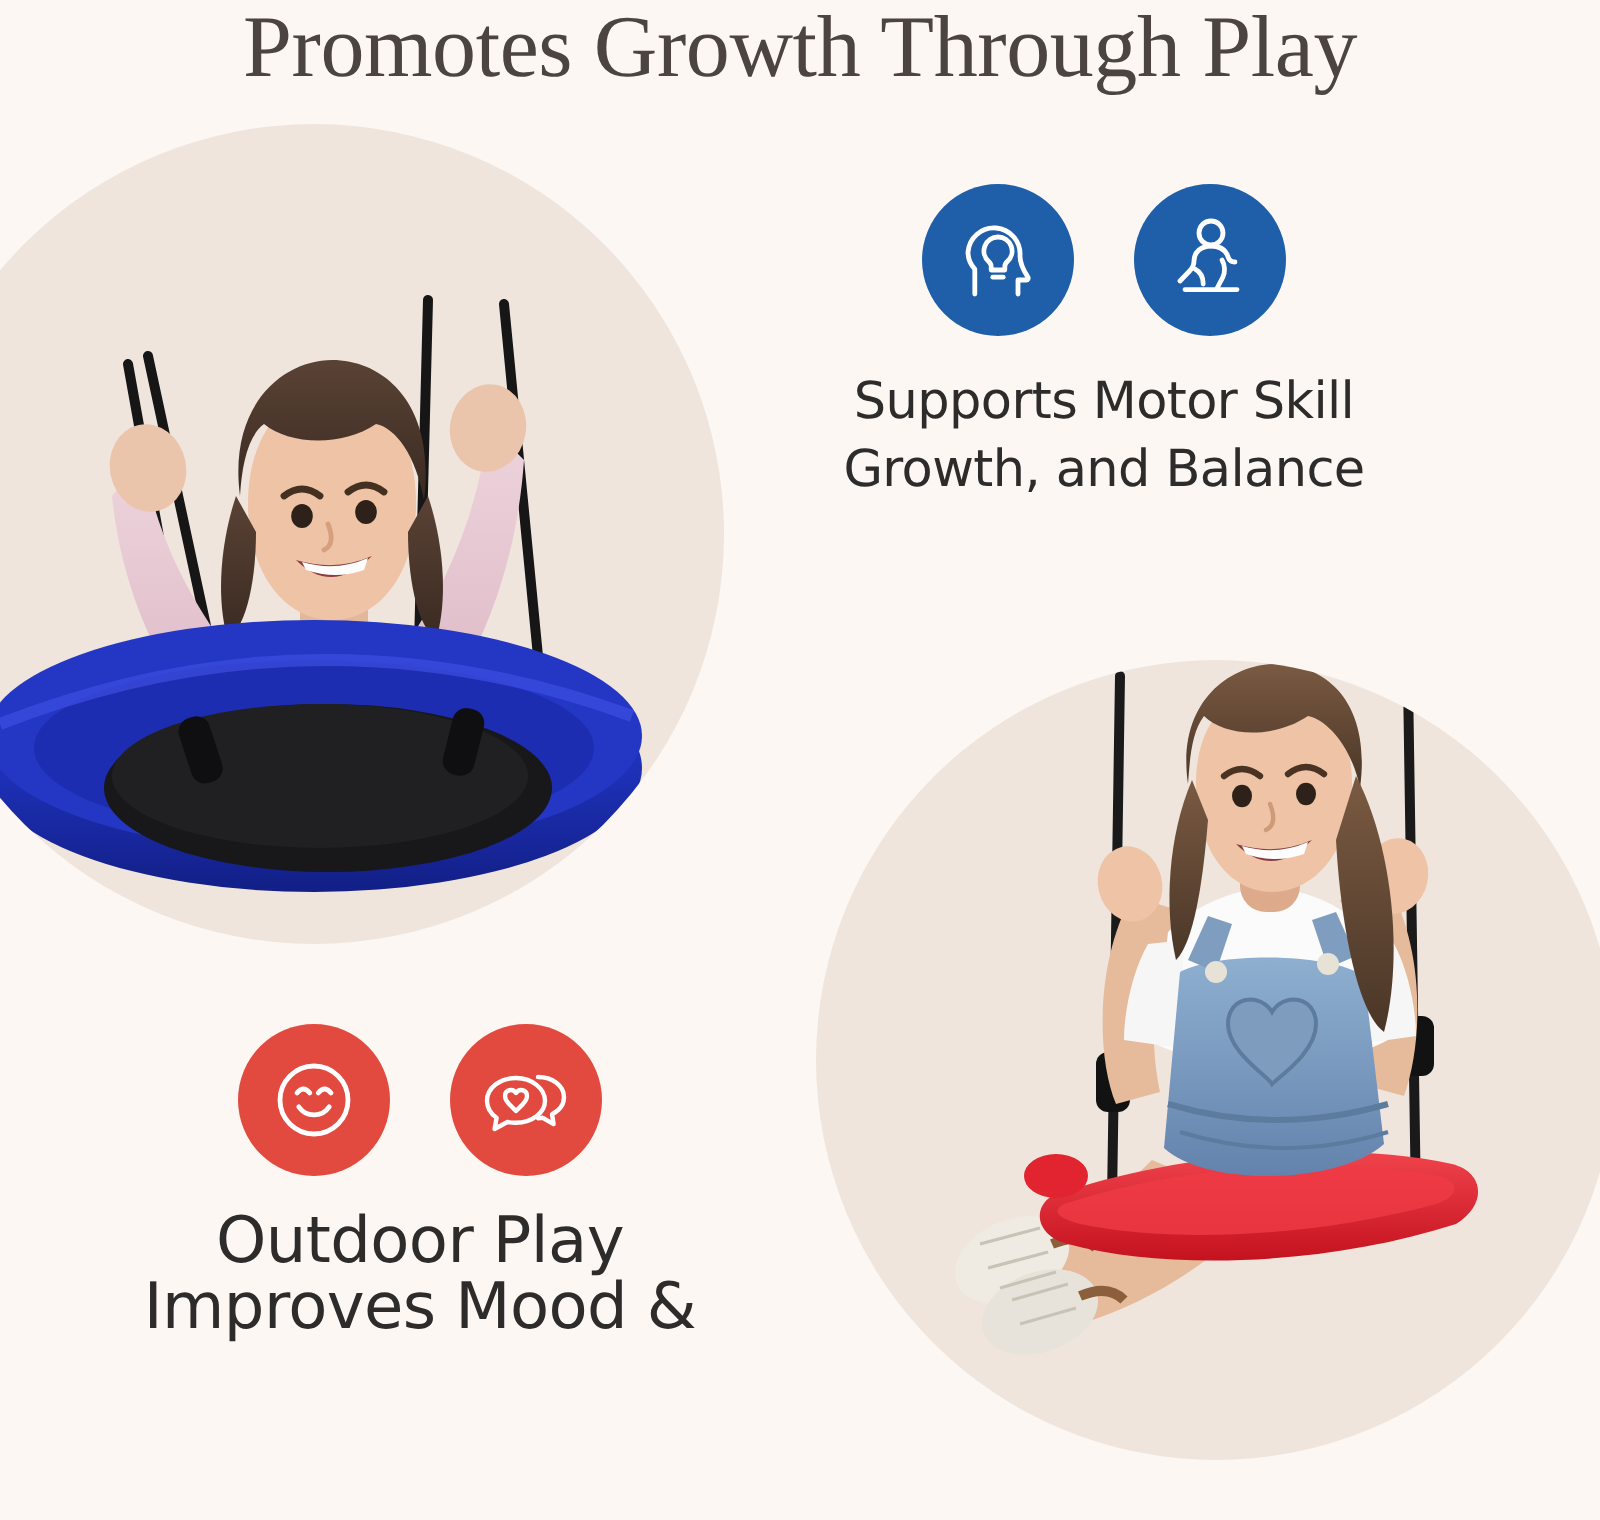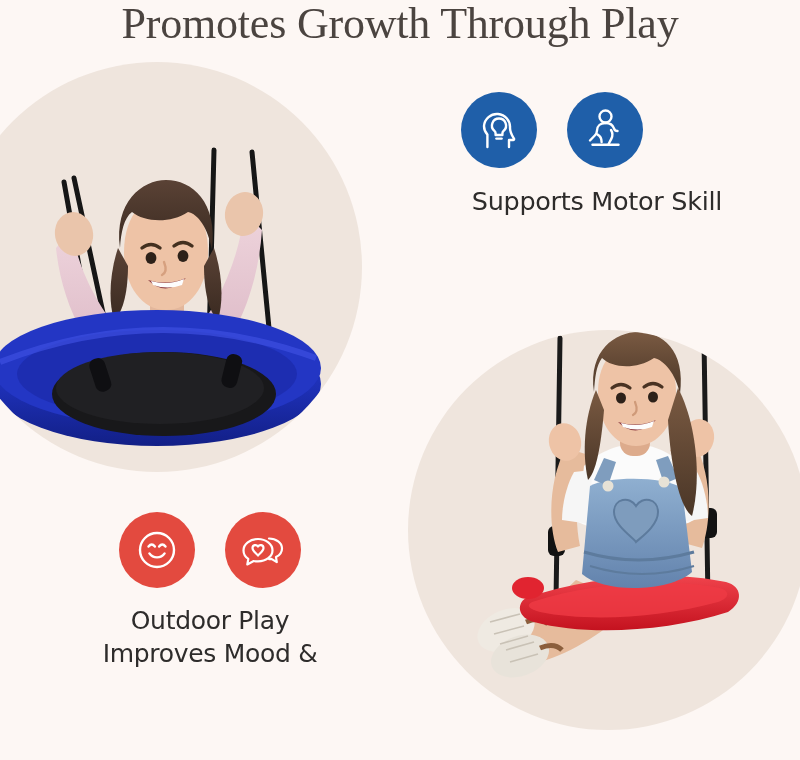--- a/index.html
+++ b/index.html
@@ -64,21 +64,20 @@
 
   
   .icon-group {
     position: absolute;
     text-align: center;
   }
   #group-motor {
     left: 382px;
     top: 92px;
     width: 340px;
-    text-align: right;
   }
   #group-mood {
     left: 50px;
     top: 512px;
     width: 320px;
   }
   .icon-row {
     display: flex;
     justify-content: center;
     gap: 30px;
@@ -96,21 +95,21 @@
   .icon-badge.red  { background: #e34a3f; }
   .icon-badge svg { display: block; }
 
   .caption {
     font-family: "DejaVu Sans", "Liberation Sans", sans-serif;
     font-size: 25.5px;
     line-height: 34px;
     color: #2e2c2b;
     letter-spacing: -0.3px;
   }
-  #group-mood .caption { font-size: 25px; line-height: 33px; }
+  #group-mood .caption { font-size: 32px; line-height: 33px; }
   .caption .line { display: block; }
 </style>
 </head>
 <body>
 
 <div id="infographic">
 
   <div class="headline">Promotes Growth Through Play</div>
 
   <div class="photo-circle" id="circle-left">
@@ -278,20 +277,21 @@
           <path d="M24.5 17 c-5 0-8.5 3-8.5 7.5 0 2-.8 3.6-2.2 5 L 9 34.5"></path>
           <path d="M24.5 17 c5 0 7.6 2.6 8.6 5.6 .5 1.6 1.8 2.4 3.4 2.4"></path>
           <path d="M30 24 c1.6 2.6 1.6 6.2 .4 8.6 L 27.6 38"></path>
           <path d="M16.6 28.6 c2.6 1.4 4 4.4 4 7.4"></path>
           <path d="M11.5 38.8 h26"></path>
         </svg>
       </div>
     </div>
     <div class="caption">
       <span class="line">Supports Motor Skill</span>
+      <span class="line">Growth, and Balance</span>
     </div>
   </div>
 
   <div class="icon-group" id="group-mood">
     <div class="icon-row">
       <div class="icon-badge red">
         <svg width="48" height="48" viewBox="0 0 48 48" fill="none" stroke="#ffffff" stroke-width="2.4" stroke-linecap="round" stroke-linejoin="round">
           <circle cx="24" cy="24" r="17"></circle>
           <path d="M15.5 20.5 q 3.2 -4 6.4 0"></path>
           <path d="M26.1 20.5 q 3.2 -4 6.4 0"></path>

